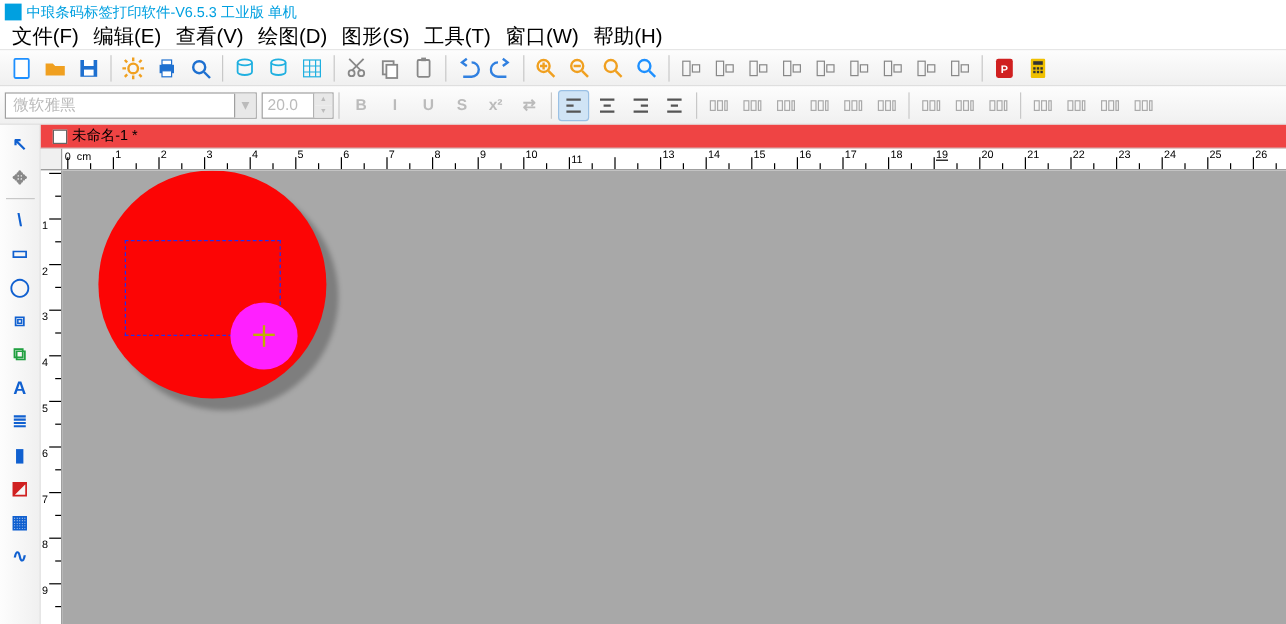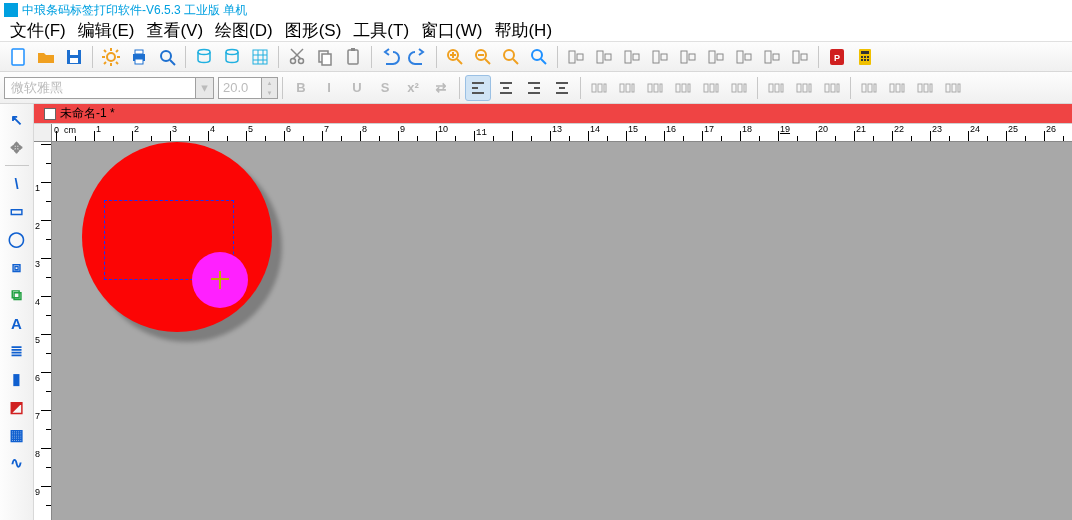--- a/index.html
+++ b/index.html
@@ -538,21 +538,21 @@
           <div class="tick tickH" style="left: 308px; height: 10px;"></div>
           <span class="tick-lbl" style="left: 310px; top: 0px;">8</span>
           <div class="tick tickH" style="left: 327px; height: 5px;"></div>
           <div class="tick tickH" style="left: 346px; height: 10px;"></div>
           <span class="tick-lbl" style="left: 348px; top: 0px;">9</span>
           <div class="tick tickH" style="left: 365px; height: 5px;"></div>
           <div class="tick tickH" style="left: 384px; height: 10px;"></div>
           <span class="tick-lbl" style="left: 386px; top: 0px;">10</span>
           <div class="tick tickH" style="left: 403px; height: 5px;"></div>
           <div class="tick tickH" style="left: 422px; height: 10px;"></div>
-          <span class="tick-lbl" style="left: 424px; top: 4px; font-family: Liberation Mono, monospace;">11</span>
+          <span class="tick-lbl" style="left: 424px; top: 4px;">11</span>
           <div class="tick tickH" style="left: 441px; height: 5px;"></div>
           <div class="tick tickH" style="left: 460px; height: 10px;"></div>
           <span class="tick-lbl" style="left: 462px; top: 0px; margin-top: 32px;">12</span>
           <div class="tick tickH" style="left: 479px; height: 5px;"></div>
           <div class="tick tickH" style="left: 498px; height: 10px;"></div>
           <span class="tick-lbl" style="left: 500px; top: 0px;">13</span>
           <div class="tick tickH" style="left: 517px; height: 5px;"></div>
           <div class="tick tickH" style="left: 536px; height: 10px;"></div>
           <span class="tick-lbl" style="left: 538px; top: 0px;">14</span>
           <div class="tick tickH" style="left: 555px; height: 5px;"></div>

